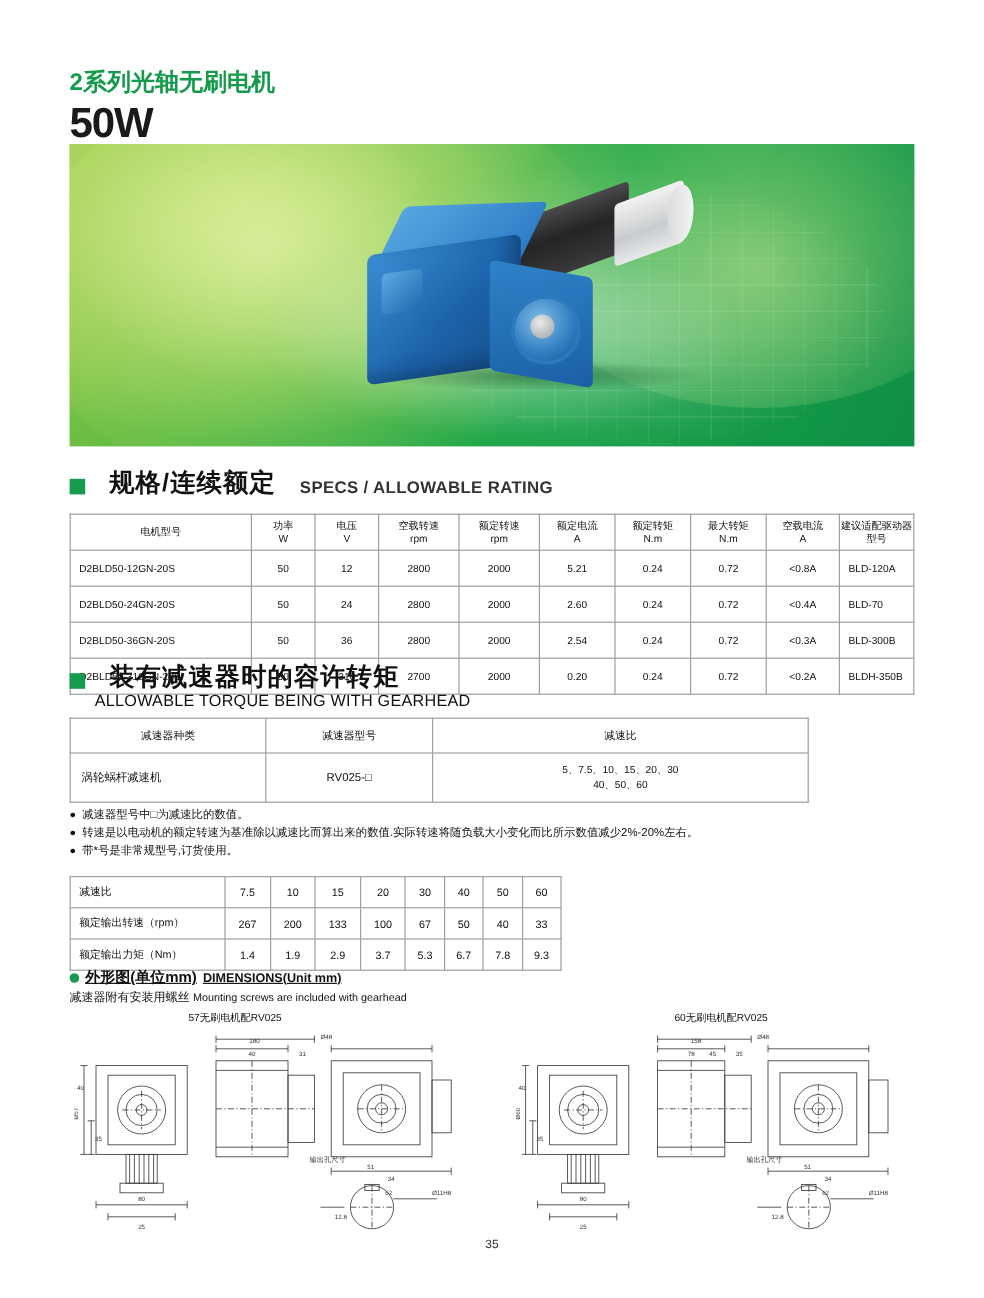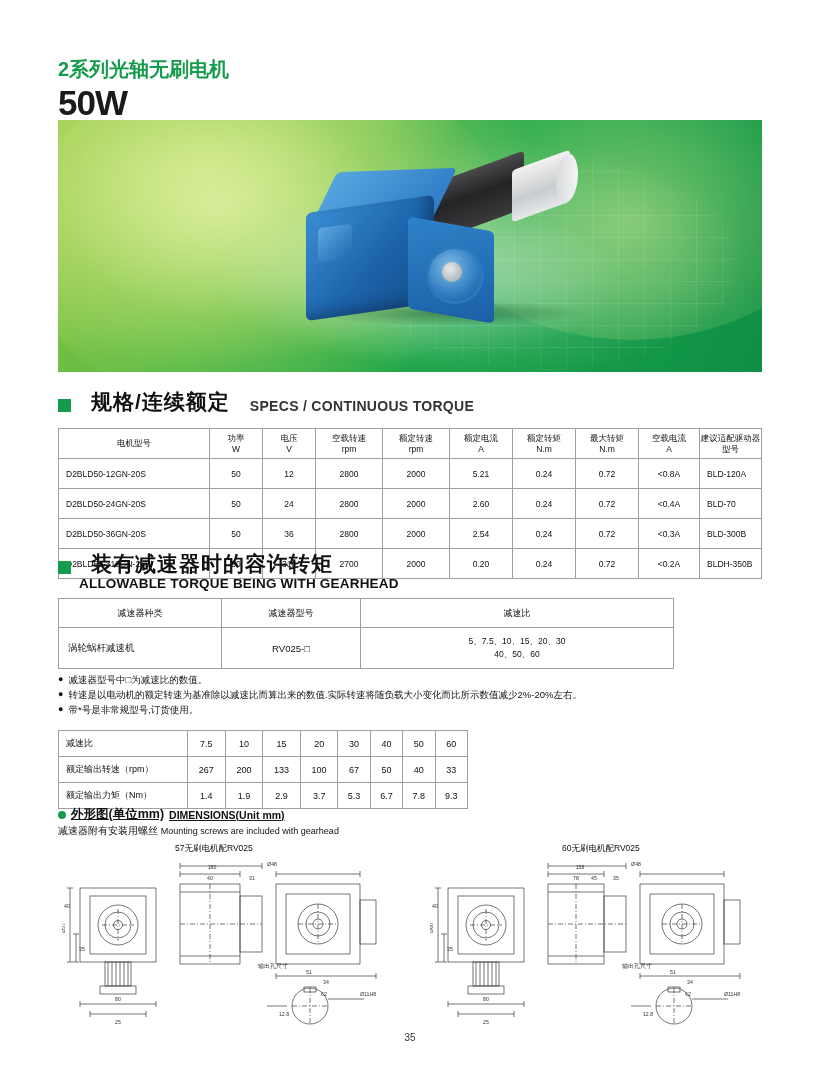--- a/index.html
+++ b/index.html
@@ -197,21 +197,21 @@
       <div class="mo-small"></div>
       <div class="mo-face"></div>
       <div class="mo-flange"></div>
       <div class="mo-hub"></div>
     </div>
   </div>
 
   <div class="sec" style="left:58px;top:388px;">
     <span class="sq-green"></span>
     <span class="sec-cn">规格/连续额定</span>
-    <span class="sec-en">SPECS / CONTINUOUS TORQUE</span>
+    <span class="sec-en">SPECS / ALLOWABLE RATING</span>
   </div>
 
   <table class="t1">
     <thead>
       <tr>
         <th style="width:150px">
           <div>电机型号</div>
           <div></div>
         </th>
         <th style="width:52px">
@@ -301,21 +301,21 @@
         <td>&lt;0.2A</td>
         <td class="lft">BLDH-350B</td>
       </tr>
     </tbody>
   </table>
 
   <div class="sec" style="left:58px;top:550px;">
     <span class="sq-green"></span>
     <span class="sec-cn">装有减速器时的容许转矩</span>
   </div>
-  <div style="position:absolute;left:79px;top:576px;font-size:13.5px;font-weight:bold;color:#111;letter-spacing:.2px;">ALLOWABLE TORQUE BEING WITH GEARHEAD</div>
+  <div style="position:absolute;left:79px;top:576px;font-size:13.5px;font-weight:normal;color:#111;letter-spacing:.2px;">ALLOWABLE TORQUE BEING WITH GEARHEAD</div>
 
   <table class="t2">
     <thead>
       <tr>
         <th style="width:160px">减速器种类</th>
         <th style="width:136px">减速器型号</th>
         <th>减速比</th>
       </tr>
     </thead>
     <tbody>
@@ -386,21 +386,21 @@
   <div class="dim-head">
     <span class="bullet-green"></span>
     <span class="dim-cn">外形图(单位mm)</span>
     <span class="dim-en">DIMENSIONS(Unit mm)</span>
   </div>
   <div class="dim-sub">
     <span>减速器附有安装用螺丝</span>
     <span class="en">Mounting screws are included with gearhead</span>
   </div>
 
-  <div class="cap" style="left:175px;top:843px;text-align:center;">57无刷电机配RV025</div>
+  <div class="cap" style="left:157px;top:843px;text-align:center;">57无刷电机配RV025</div>
   <div class="cap" style="left:562px;top:843px;">60无刷电机配RV025</div>
 
   <div class="drawing" style="left:62px;top:856px;">
     <svg width="340" height="175" viewBox="0 0 340 175">
       <g stroke="#3a3a3a" fill="none" stroke-width="0.7">
 
         <rect x="18" y="32" width="76" height="74"></rect>
         <rect x="28" y="40" width="56" height="58"></rect>
         <circle cx="56" cy="69" r="20"></circle>
         <circle cx="56" cy="69" r="13"></circle>

